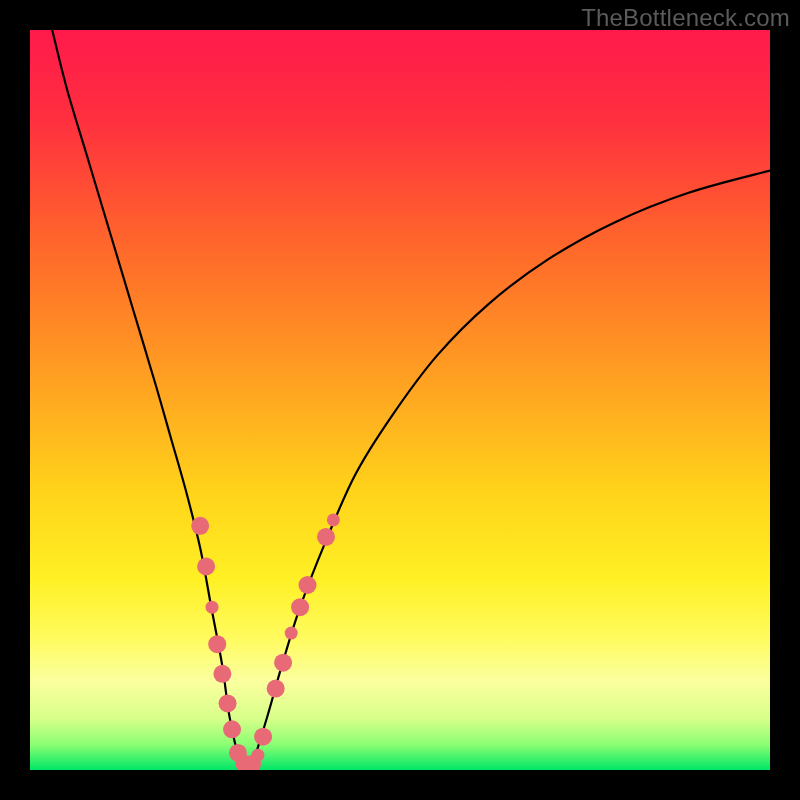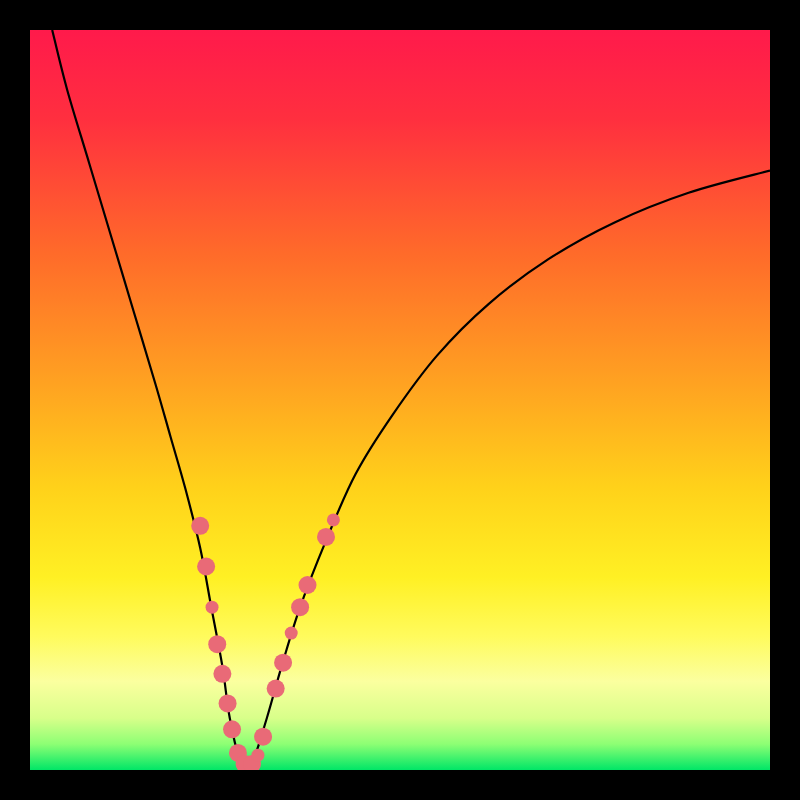--- a/index.html
+++ b/index.html
@@ -38,20 +38,21 @@
     user-select: none;
   }
   svg {
     display: block;
   }
 </style>
 </head>
 <body>
 
 <div class="frame">
+  <div class="watermark">TheBottleneck.com</div>
 
   <div class="plot">
     <svg id="chart-svg" width="740" height="740" viewBox="0 0 740 740">
       <defs>
         <linearGradient id="bg-grad" x1="0" y1="0" x2="0" y2="1">
             <stop offset="0.00%" stop-color="#ff1a4b"></stop>
             <stop offset="12.00%" stop-color="#ff2f3f"></stop>
             <stop offset="30.00%" stop-color="#ff6a2a"></stop>
             <stop offset="48.00%" stop-color="#ffa321"></stop>
             <stop offset="62.00%" stop-color="#ffd21a"></stop>

